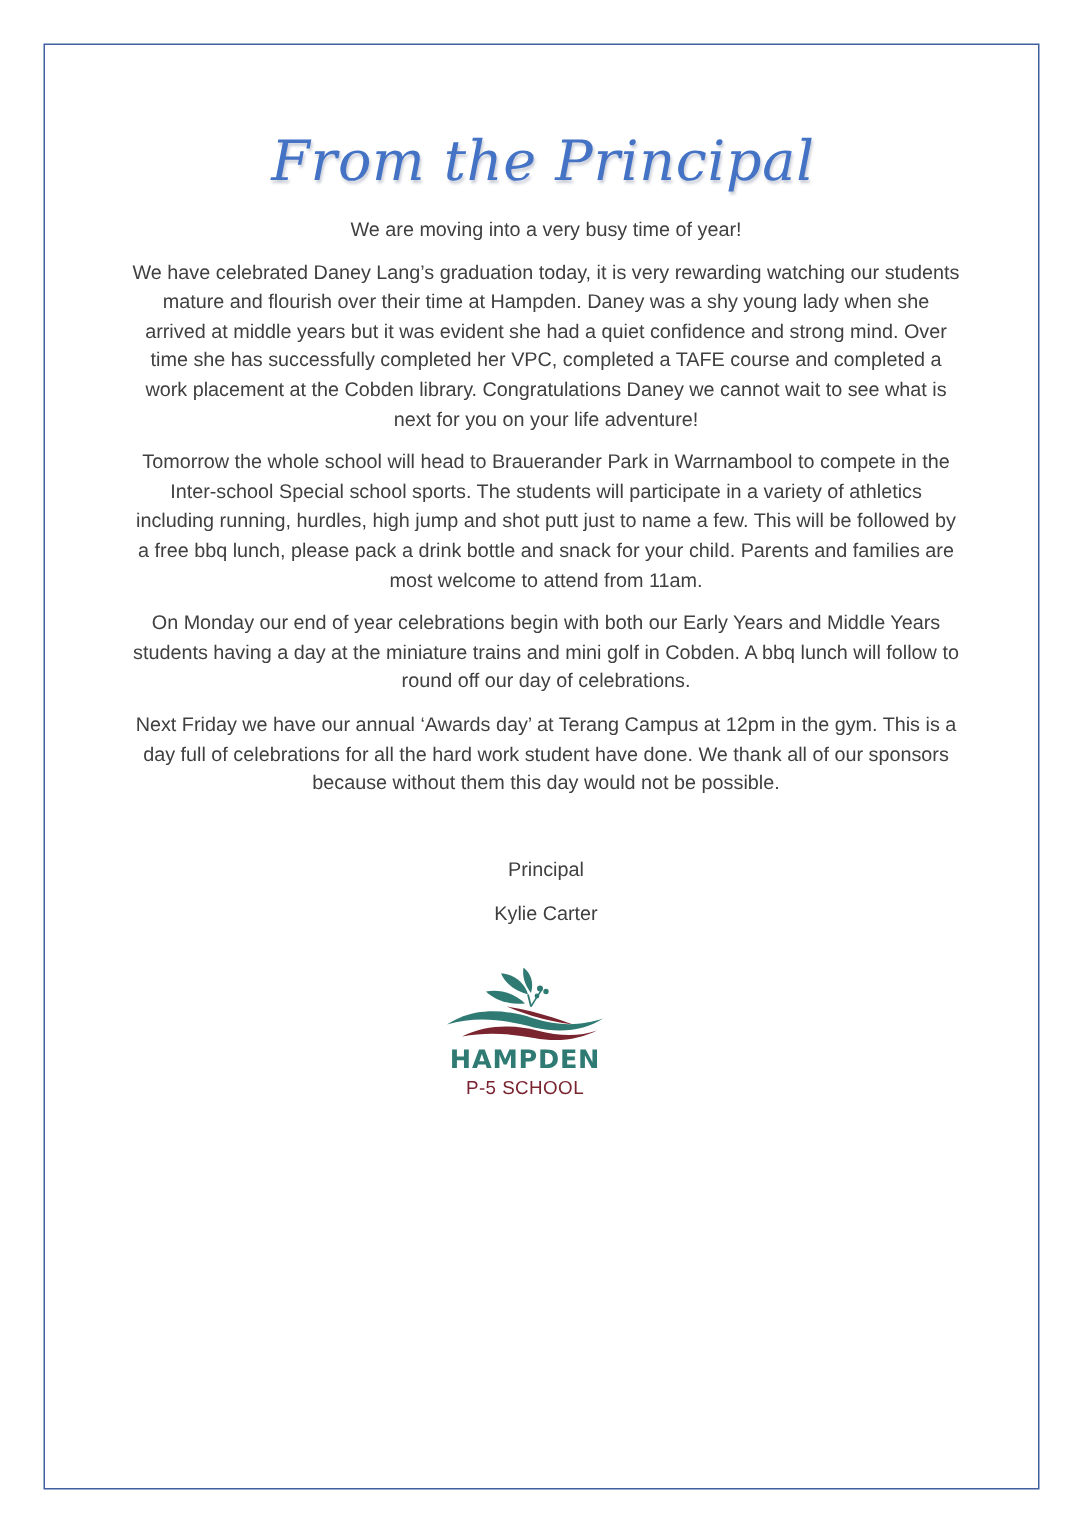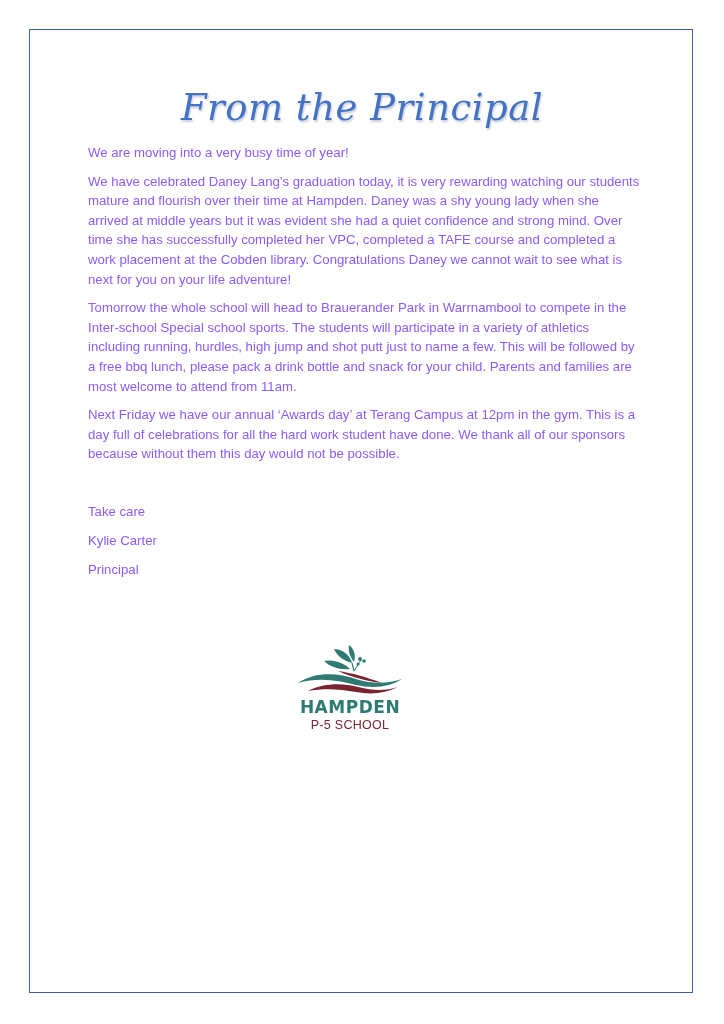--- a/index.html
+++ b/index.html
@@ -10,21 +10,22 @@
     }
     .title {
       position: absolute; left: 0; width: 724px; top: 86px; text-align: center;
       font-family: "DejaVu Serif", serif; font-style: italic; font-size: 37px;
       color: #4472c4; letter-spacing: 0.5px;
       text-shadow: 1px 2px 2px rgba(100,110,140,0.35);
     }
     .content {
       position: absolute; left: 88px; top: 143px; width: 552px;
       font-family: "Liberation Sans", sans-serif; font-size: 13.2px; line-height: 19.6px;
-      color: #8b5cf6;
+      color: #404040;
+      text-align: center;
     }
     .content p { margin: 0 0 9px 0; }
     .spacer { height: 29px; }
     .sign p { margin: 0 0 9.5px 0; }
     .logo {
       position: absolute; left: 278px; top: 645px; width: 112px; height: 90px; margin-left: 16px;
     }
     .logo-name {
       position: absolute; left: 0; width: 112px; top: 52px; text-align: center;
       font-family: "DejaVu Sans", sans-serif; font-weight: bold; font-size: 17px;
@@ -40,26 +41,26 @@
 <body>
 
 <div class="page-border"></div>
 
 <h1 class="title" style="margin:0;font-weight:normal;">From the Principal</h1>
 
 <div class="content">
   <p>We are moving into a very busy time of year!</p>
   <p>We have celebrated Daney Lang’s graduation today, it is very rewarding watching our students mature and flourish over their time at Hampden. Daney was a shy young lady when she arrived at middle years but it was evident she had a quiet confidence and strong mind. Over time she has successfully completed her VPC, completed a TAFE course and completed a work placement at the Cobden library. Congratulations Daney we cannot wait to see what is next for you on your life adventure!</p>
   <p>Tomorrow the whole school will head to Brauerander Park in Warrnambool to compete in the Inter-school Special school sports. The students will participate in a variety of athletics including running, hurdles, high jump and shot putt just to name a few. This will be followed by a free bbq lunch, please pack a drink bottle and snack for your child. Parents and families are most welcome to attend from 11am.</p>
+  <p>On Monday our end of year celebrations begin with both our Early Years and Middle Years students having a day at the miniature trains and mini golf in Cobden. A bbq lunch will follow to round off our day of celebrations.</p>
   <p>Next Friday we have our annual ‘Awards day’ at Terang Campus at 12pm in the gym. This is a day full of celebrations for all the hard work student have done. We thank all of our sponsors because without them this day would not be possible.</p>
   <div class="spacer"></div>
   <div class="sign">
-    <p>Take care</p>
+    <p>Principal</p>
     <p>Kylie Carter</p>
-    <p>Principal</p>
   </div>
 </div>
 
 <div class="logo">
   <svg width="112" height="50" viewBox="0 0 112 50" style="position:absolute;left:0;top:0;">
 
     <path d="M40 4 C48 4 56 10 58 18 C50 16 43 11 40 4 Z" fill="#2f7a72"></path>
     <path d="M55 0 C60 4 62 10 60 17 C56 12 54 6 55 0 Z" fill="#2f7a72"></path>
     <path d="M30 16 C40 14 50 18 56 24 C46 25 36 22 30 16 Z" fill="#2f7a72"></path>
     <path d="M58 18 L60 26" stroke="#2f7a72" stroke-width="1.2" fill="none"></path>

